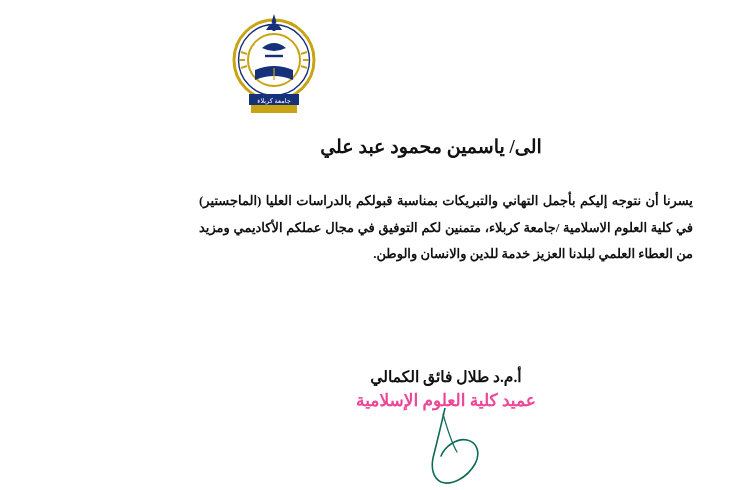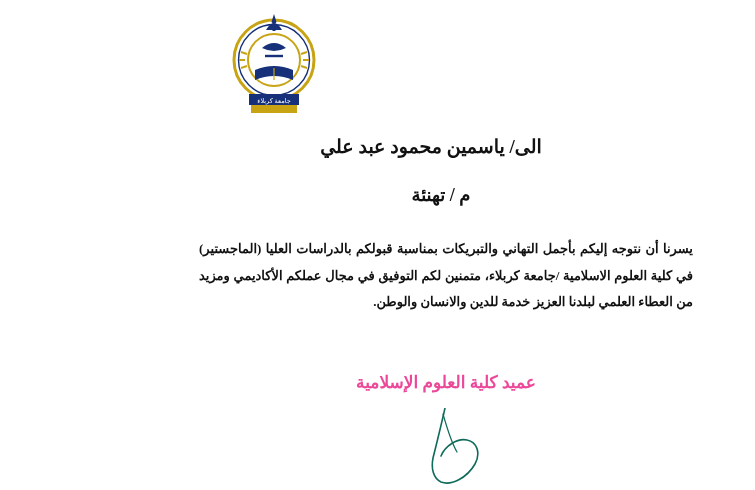--- a/index.html
+++ b/index.html
@@ -171,28 +171,28 @@
         <path d="M88 44 l-6 2"></path>
           <path d="M90 52 l-6 0"></path>
           <path d="M88 60 l-6 -2"></path>
       </g>
     </svg>
   </div>
 
   <div class="letter">
     <div class="recipient">الى/ ياسمين محمود عبد علي</div>
 
-    <div class="subject">م / تهنئة</div>
 
     <div class="body-text">
       <p>يسرنا أن نتوجه إليكم بأجمل التهاني والتبريكات بمناسبة قبولكم بالدراسات العليا (الماجستير) في كلية العلوم الاسلامية /جامعة كربلاء، متمنين لكم التوفيق في مجال عملكم الأكاديمي ومزيد من العطاء العلمي لبلدنا العزيز خدمة للدين والانسان والوطن.</p>
     </div>
   </div>
 
   <div class="signature">
+    <div class="sig-name">أ.م.د طلال فائق الكمالي</div>
     <div class="sig-title">عميد كلية العلوم الإسلامية</div>
   </div>
 
   <div class="sig-mark">
     <svg width="150" height="80" viewBox="0 0 150 80" xmlns="http://www.w3.org/2000/svg" aria-hidden="true">
       <path d="M74 0 C70 18, 66 34, 62 50 C60 60, 62 70, 70 74 C80 78, 96 70, 104 56 C110 45, 106 34, 96 32 C86 30, 74 38, 70 48" fill="none" stroke="#0f6b5a" stroke-width="1.6" stroke-linecap="round"></path>
       <path d="M72 6 C76 20, 80 34, 86 44" fill="none" stroke="#0f6b5a" stroke-width="1.2" stroke-linecap="round"></path>
     </svg>
   </div>
 

